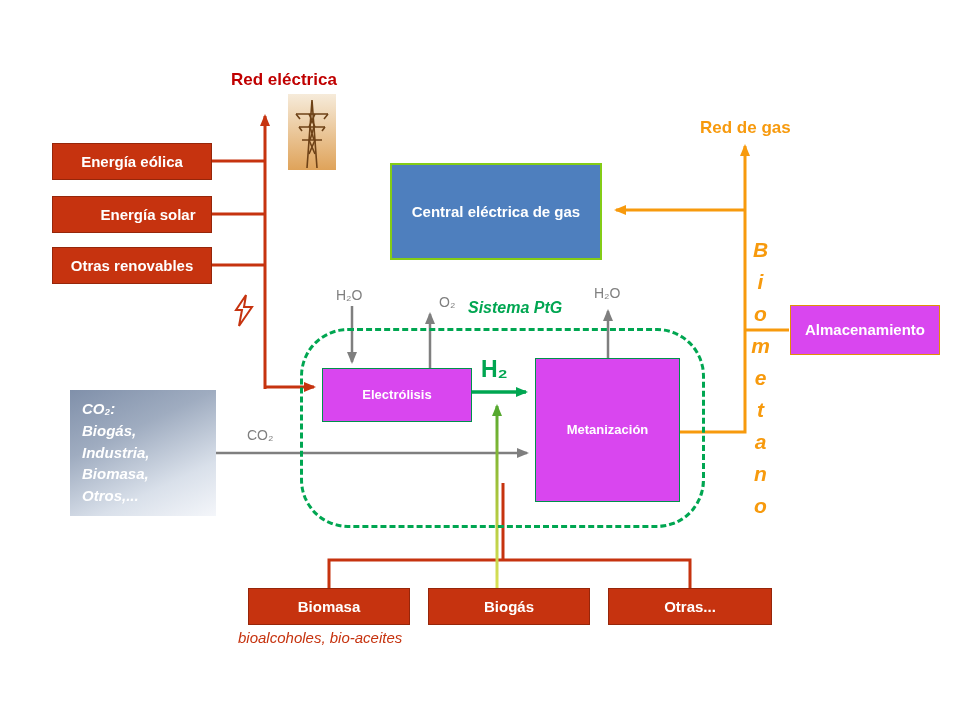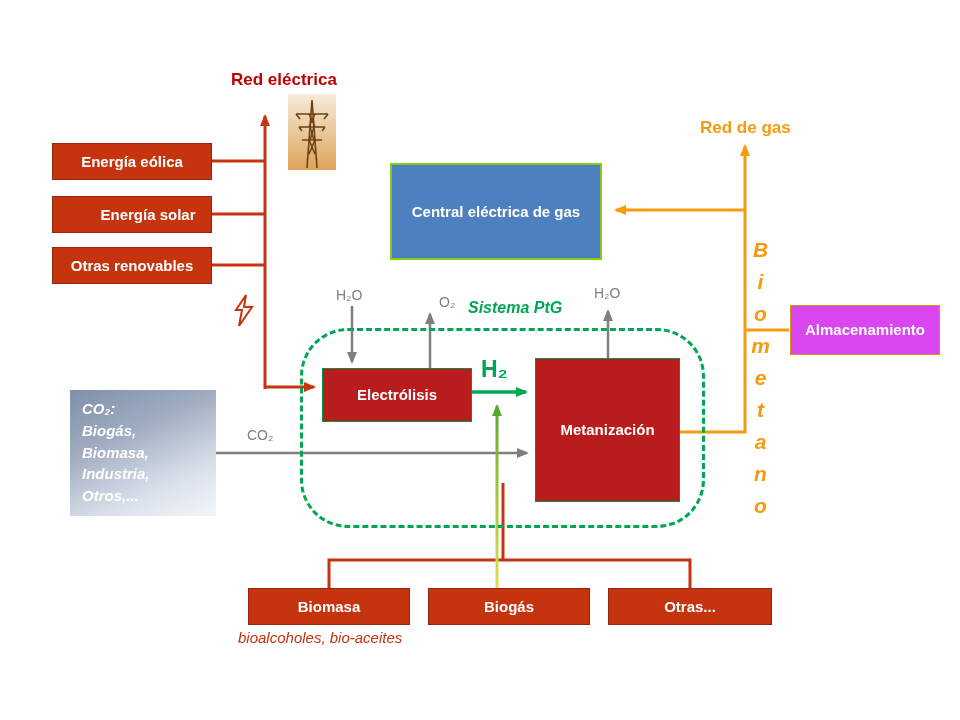--- a/index.html
+++ b/index.html
@@ -4,21 +4,21 @@
 <style>
   * { margin:0; padding:0; box-sizing:border-box; }
   html,body { background:#ffffff; font-family:"Liberation Sans", sans-serif; }
   .canvas { position:relative; width:960px; height:720px; background:#ffffff; overflow:hidden; }
   .layer { position:absolute; left:0; top:0; pointer-events:none; }
   .label { position:absolute; white-space:nowrap; }
   .box { position:absolute; display:flex; align-items:center; justify-content:center;
          color:#ffffff; font-weight:bold; text-align:center; line-height:1.15; }
   .red-box    { background:#C6330F; border:1px solid #96260A; font-size:15px; }
   .blue-box   { background:#4E7FBE; border:2px solid #84cc16; font-size:15px; }
-  .green-box  { background:#b91c1c; border:1px solid #00904A; font-size:15px; }
+  .green-box  { background:#d946ef; border:1px solid #00904A; font-size:13px; }
   .orange-box { background:#d946ef; border:1px solid #E08F08; font-size:15px; }
   .co2-box { position:absolute; left:70px; top:390px; width:146px; height:126px;
              padding:8px 0 0 12px; color:#ffffff; font-weight:bold; font-size:15px;
              background:linear-gradient(155deg,#8090AA 0%, #9FACC0 35%, #D9E0EA 72%, #F4F6FA 100%); }
   .co2-line { line-height:1.45;font-style:italic; }
   .title-red    { left:231px; top:70px;  font-size:17px; font-weight:bold; color:#C00000; }
   .title-orange { left:700px; top:118px; font-size:17px; font-weight:bold; color:#F79A0D; }
   .sistema-ptg  { left:468px; top:299px; font-size:16px; font-weight:bold; font-style:italic; color:#00A651; }
   .h2-big       { left:481px; top:356px; font-size:23px; font-weight:bold; color:#00A651;text-align:right; }
   .flow-label   { font-size:14px; color:#7F7F7F; }
@@ -133,22 +133,22 @@
 
   <div class="label h2-big">H₂</div>
   <div class="label flow-label" style="left:336px; top:287px;">H₂O</div>
   <div class="label flow-label" style="left:439px; top:287px;margin-top:7px;">O₂</div>
   <div class="label flow-label" style="left:594px; top:285px;">H₂O</div>
   <div class="label flow-label" style="left:247px; top:427px;">CO₂</div>
 
   <div class="co2-box">
     <div class="co2-line">CO₂:</div>
     <div class="co2-line">Biogás,</div>
+    <div class="co2-line">Industria,</div>
     <div class="co2-line">Biomasa,</div>
-    <div class="co2-line">Industria,</div>
     <div class="co2-line">Otros,...</div>
   </div>
 
   <div class="box red-box" style="left:248px; top:588px; width:162px; height:37px;">Biomasa</div>
   <div class="box red-box" style="left:428px; top:588px; width:162px; height:37px;">Biogás</div>
   <div class="box red-box" style="left:608px; top:588px; width:164px; height:37px;">Otras...</div>
 
   <div class="label footnote">bioalcoholes, bio-aceites</div>
 
 </div>

